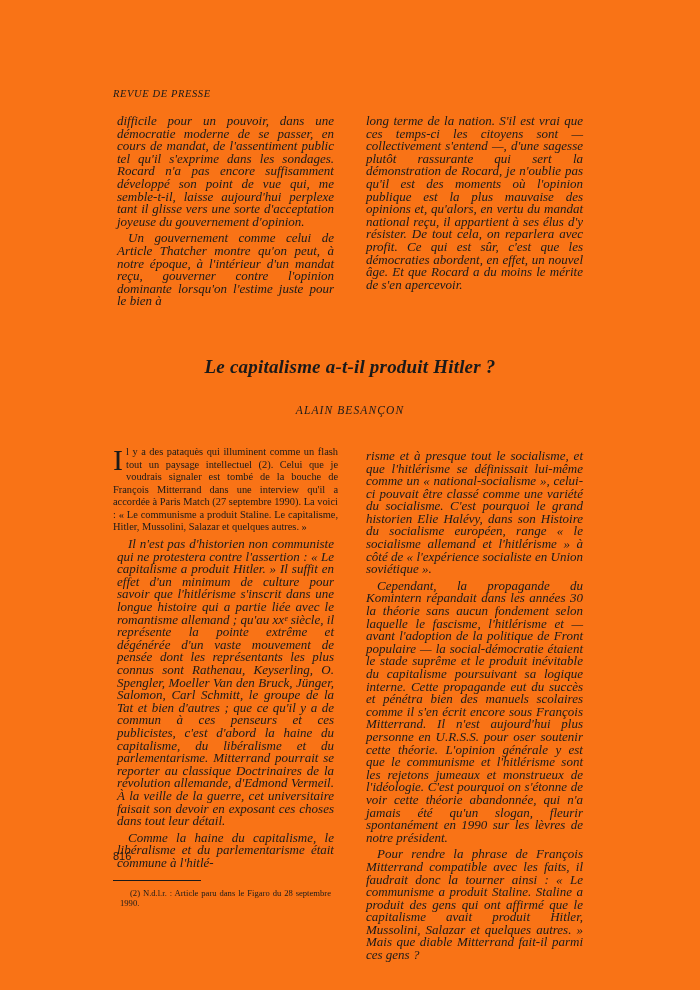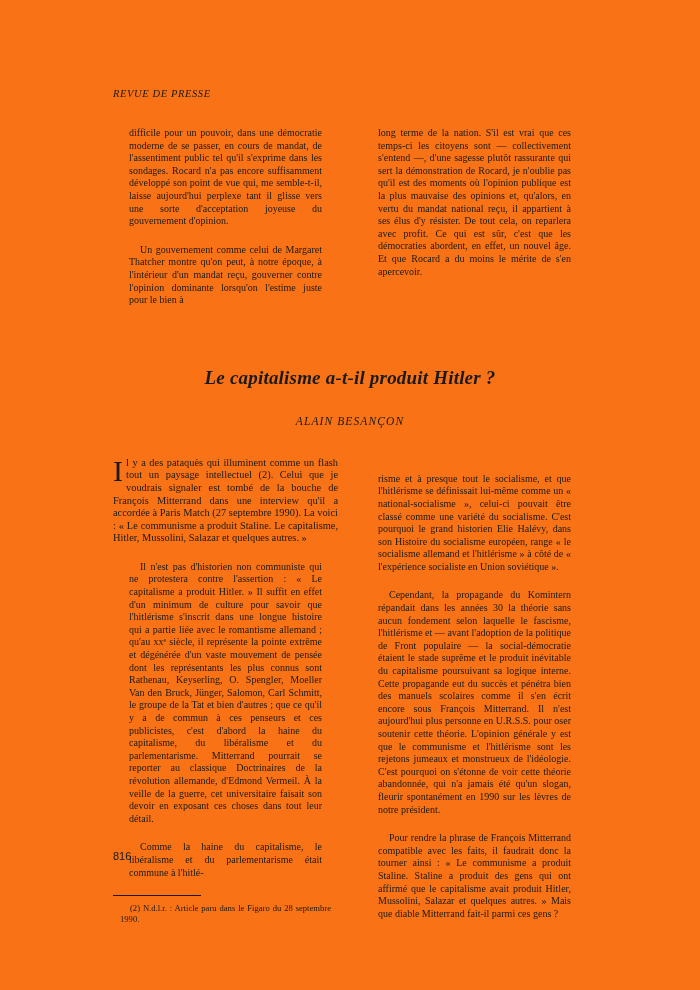--- a/index.html
+++ b/index.html
@@ -38,26 +38,27 @@
     margin-bottom: 12px;
   }
   .two-col {
     display: flex;
     gap: 24px;
   }
   .col {
     width: 225px;
   }
   p.body {
-    font-size: 10px;
+    font-size: 13px;
     line-height: 12.6px;
     text-align: justify;
-    margin: 16px;
+    margin: 4px;
     text-indent: 11px;
     hyphens: auto;
+    font-style: italic;
     -webkit-hyphens: auto;
   }
   p.body.noindent {
     text-indent: 0;
   }
   .article-title {
     text-align: center;
     font-style: italic;
     font-size: 19px;
     margin: 44px 0 13px 0;
@@ -114,21 +115,21 @@
 
 <div class="page">
 
   <div class="content">
 
     <div class="running-head">REVUE DE PRESSE</div>
 
     <div class="two-col">
       <div class="col">
         <p class="body noindent">difficile pour un pouvoir, dans une démocratie moderne de se passer, en cours de mandat, de l'assentiment public tel qu'il s'exprime dans les sondages. Rocard n'a pas encore suffisamment développé son point de vue qui, me semble-t-il, laisse aujourd'hui perplexe tant il glisse vers une sorte d'acceptation joyeuse du gouvernement d'opinion.</p>
-        <p class="body">Un gouvernement comme celui de Margaret Thatcher montre qu'on peut, à notre époque, à l'intérieur d'un mandat reçu, gouverner contre l'opinion dominante lorsqu'on l'estime juste pour le bien à</p>
+        <p class="body">Un gouvernement comme celui de Article Thatcher montre qu'on peut, à notre époque, à l'intérieur d'un mandat reçu, gouverner contre l'opinion dominante lorsqu'on l'estime juste pour le bien à</p>
       </div>
       <div class="col">
         <p class="body noindent">long terme de la nation. S'il est vrai que ces temps-ci les citoyens sont — collectivement s'entend —, d'une sagesse plutôt rassurante qui sert la démonstration de Rocard, je n'oublie pas qu'il est des moments où l'opinion publique est la plus mauvaise des opinions et, qu'alors, en vertu du mandat national reçu, il appartient à ses élus d'y résister. De tout cela, on reparlera avec profit. Ce qui est sûr, c'est que les démocraties abordent, en effet, un nouvel âge. Et que Rocard a du moins le mérite de s'en apercevoir.</p>
       </div>
     </div>
 
     <h1 class="article-title">Le capitalisme a-t-il produit Hitler ?</h1>
     <div class="author">ALAIN BESANÇON</div>
 
     <div class="two-col body-wrap">

